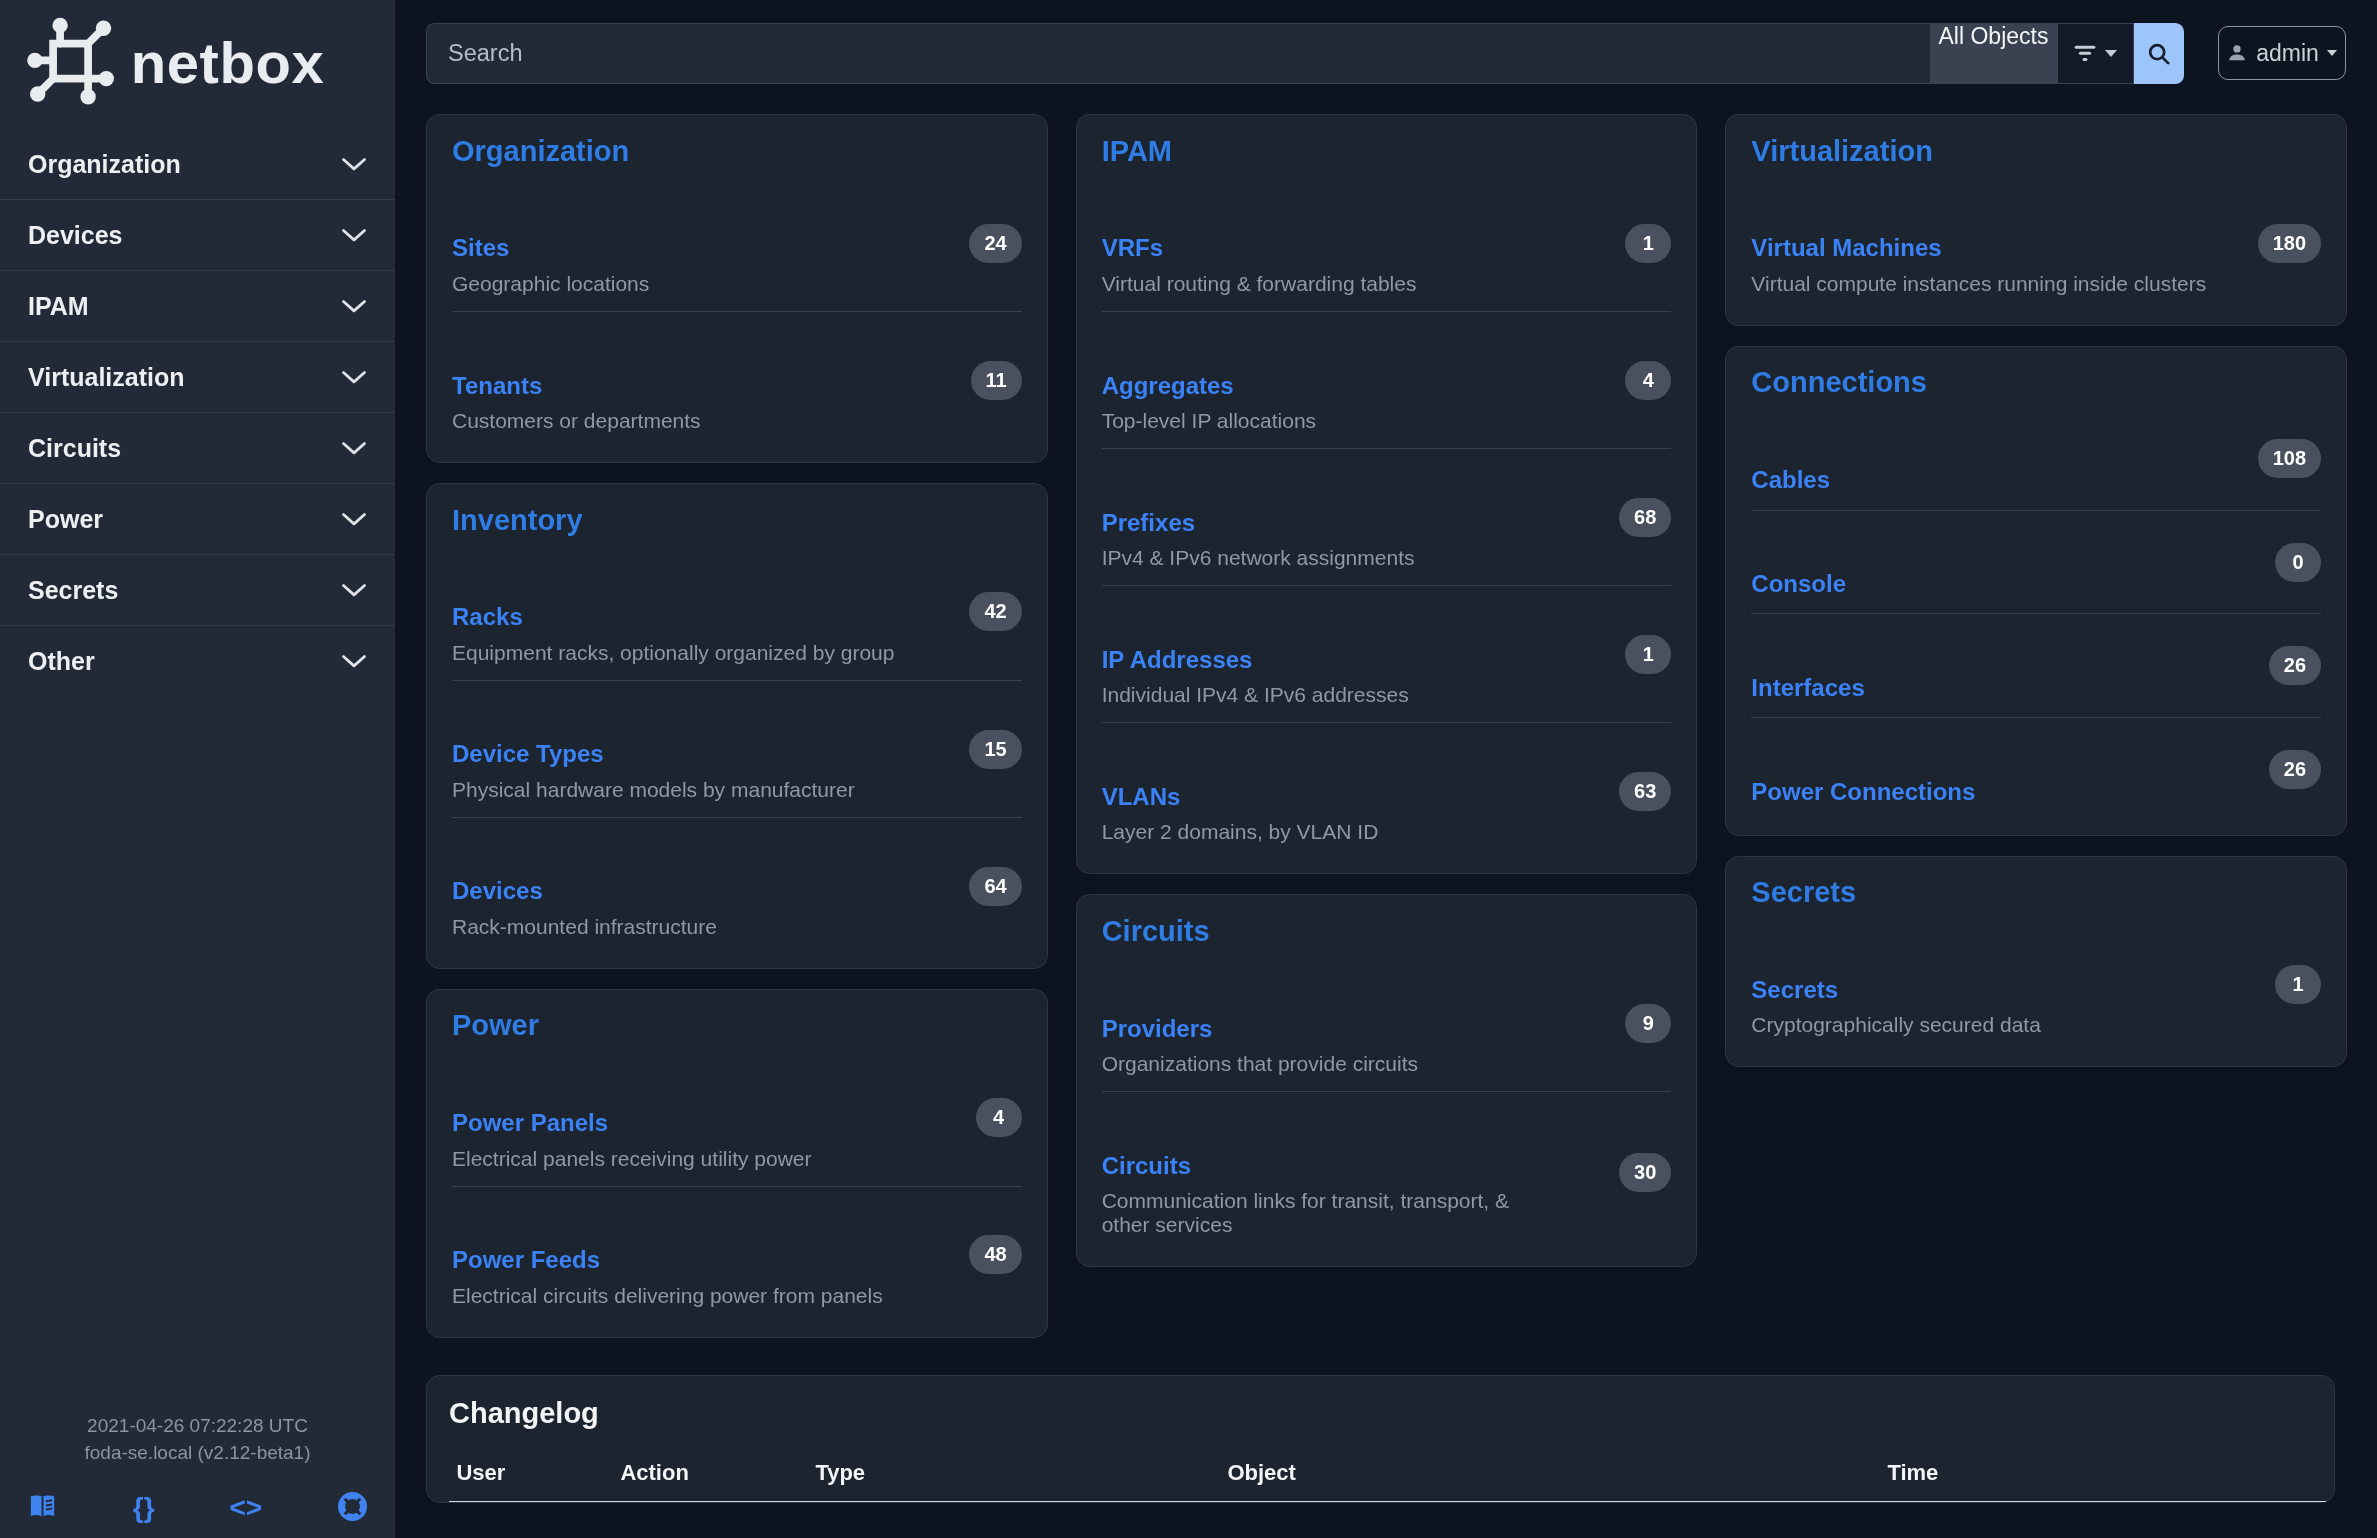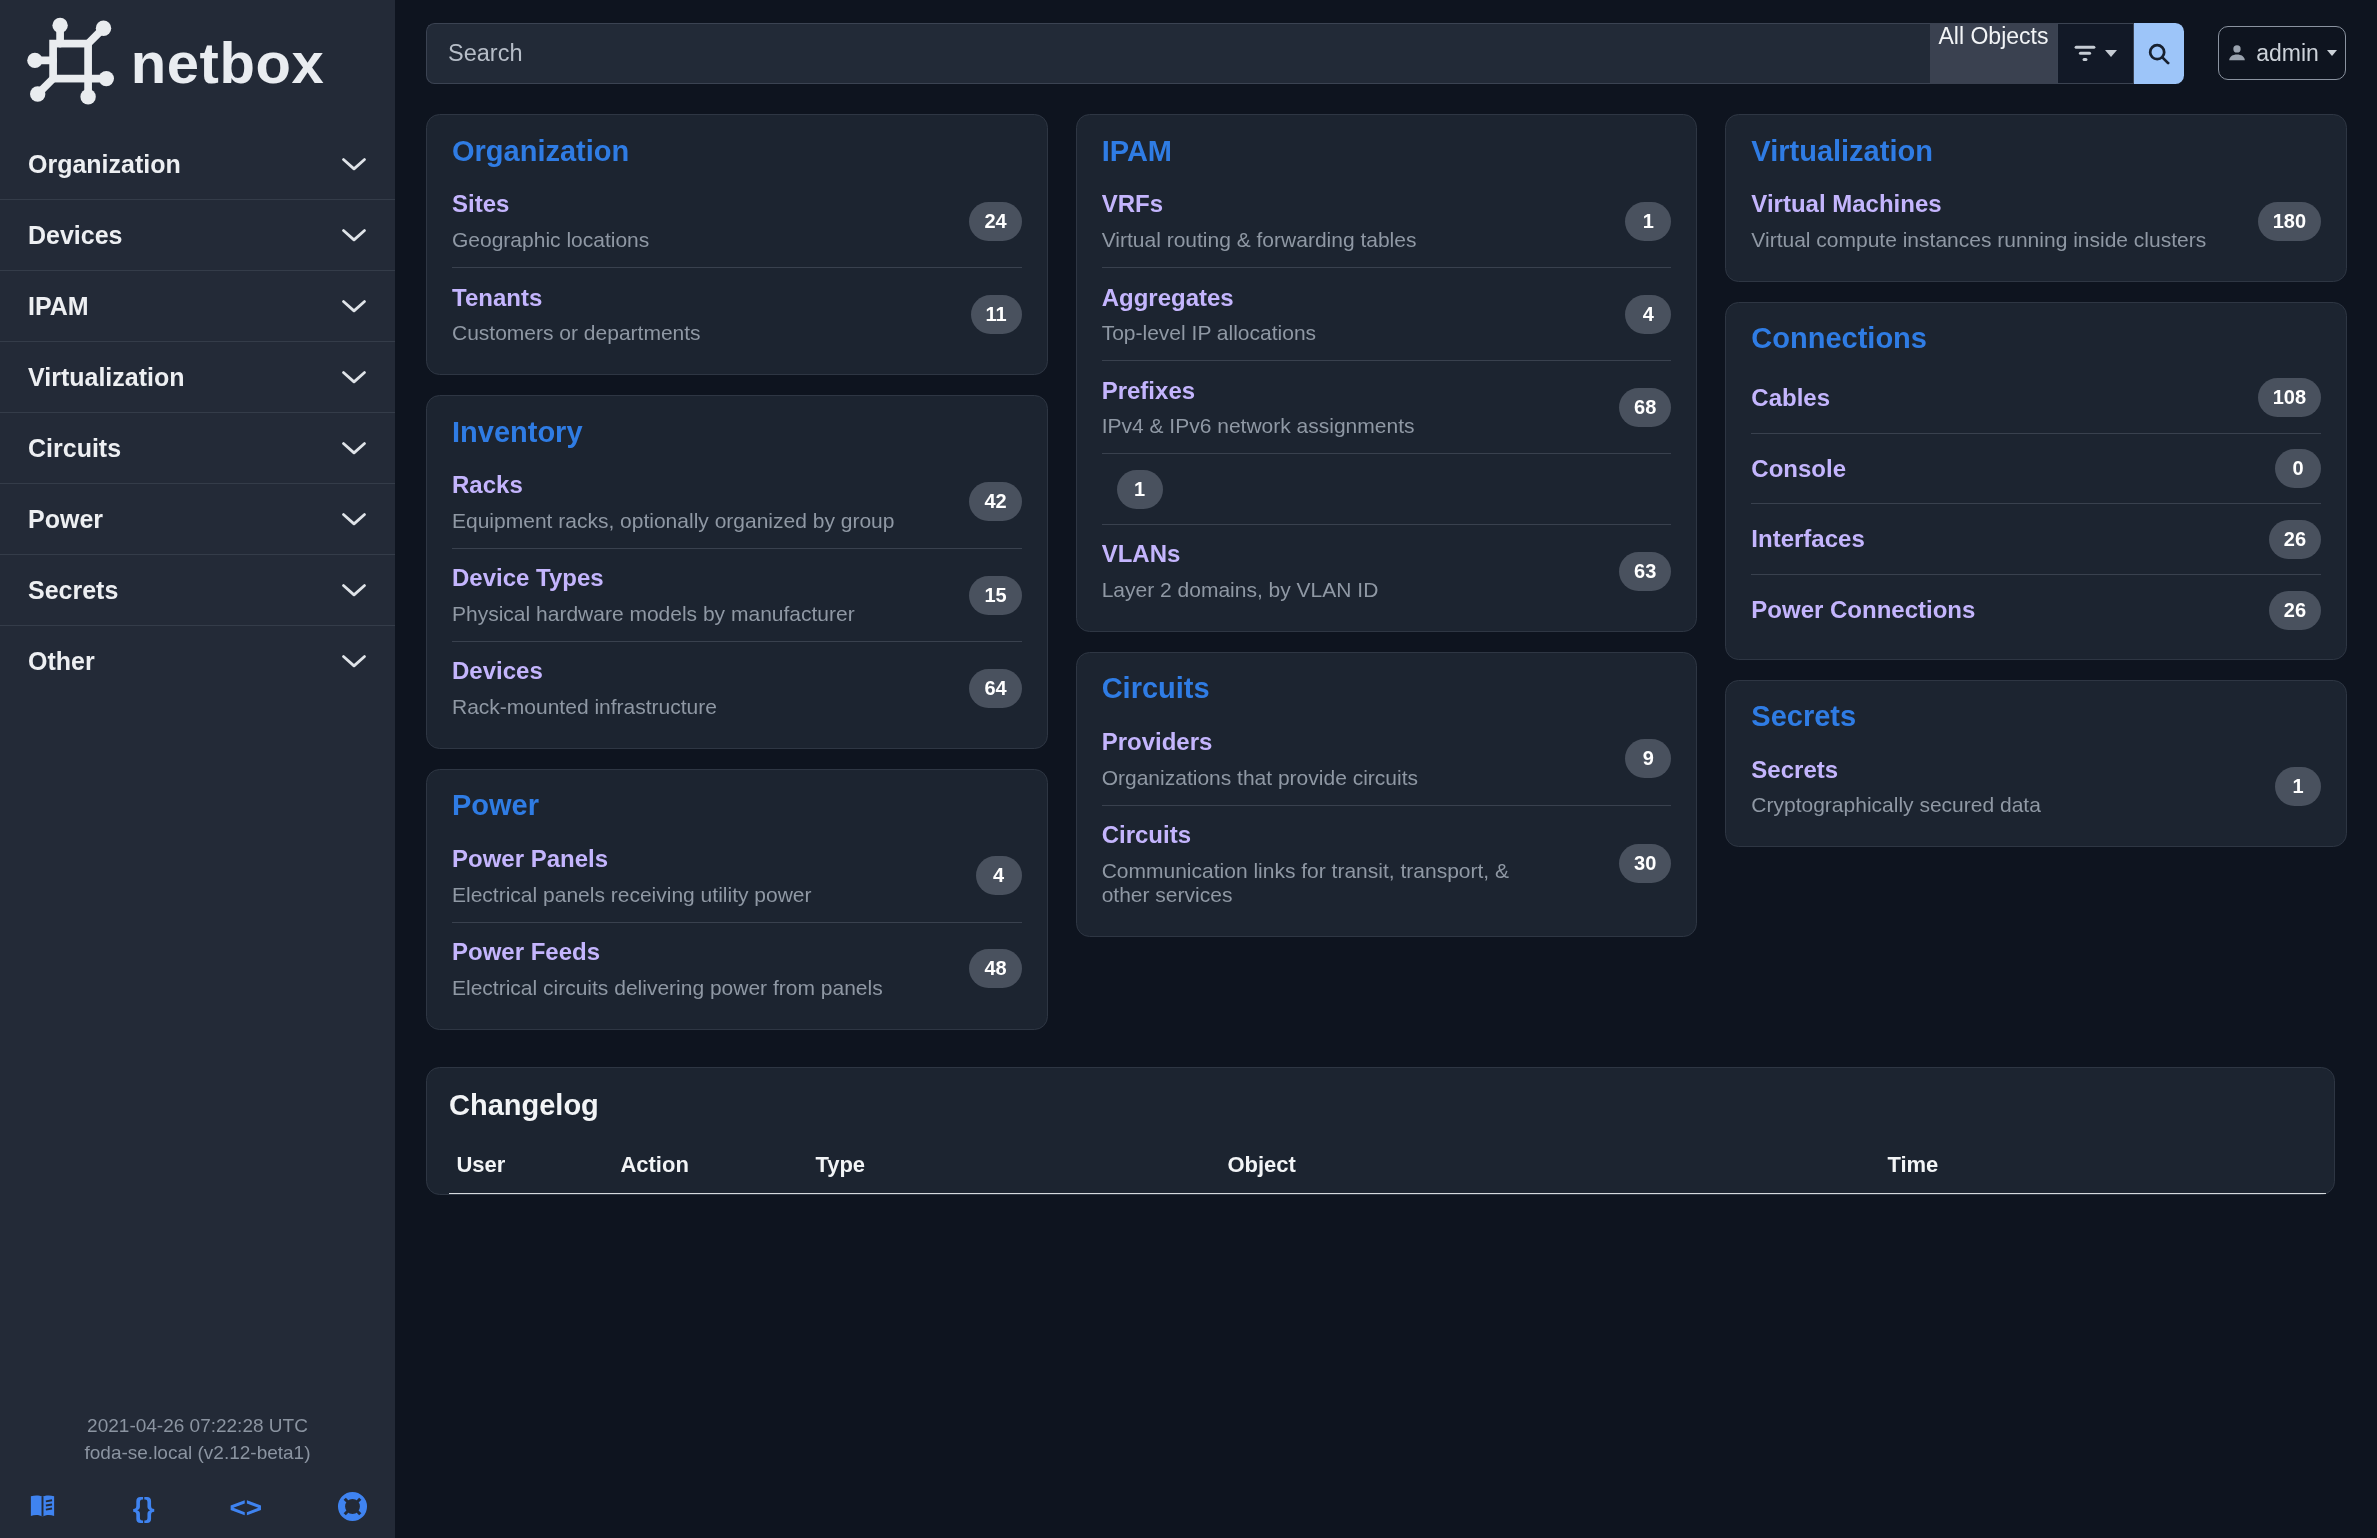--- a/index.html
+++ b/index.html
@@ -44,21 +44,21 @@
   .admin-btn .caret{border-top-width:6.2px;border-left-width:5px;border-right-width:5px;}
   
   .content{position:absolute;left:426px;top:114px;width:1921px;}
   .cards-row{display:flex;gap:28px;align-items:flex-start;}
   .cards-col{width:622px;display:flex;flex-direction:column;gap:20px;}
   .card{background:#1c2430;border:1.2px solid #2e3643;border-radius:13.6px;
     padding:16px 25px 13.6px;box-sizing:border-box;}
   .card-title{color:#2f7ce4;font-size:29px;font-weight:700;margin:3.7px 0 7.4px;}
   .card-item{display:flex;align-items:center;justify-content:space-between;padding:15.4px 0;}
   .card-item + .card-item{border-top:0.6px solid #39414e;gap:46px;}
-  .item-link{font-size:24px;font-weight:700;color:#c4b5fd;cursor:pointer;}
+  .item-link{font-size:24px;font-weight:700;color:#3b82f6;cursor:pointer;margin-top:44px;}
   .item-desc{font-size:21px;color:#8f98a4;margin-top:9.3px;}
   .badge{background:#49515e;color:#ffffff;font-weight:700;font-size:20px;
     padding:8px 15px;border-radius:23.5px;min-width:16px;text-align:center;flex:none;margin-left:15px;}
   
   .changelog-card{margin-top:37px;width:1909px;padding:16px 22px 0;border-radius:13.6px;}
   .changelog-title{color:#f2f4f6;font-size:29px;font-weight:700;margin:5px 0 17.3px;}
   table{width:100%;border-collapse:collapse;table-layout:fixed;}
   th{text-align:left;color:#f2f4f6;font-size:22px;font-weight:700;
     padding:13.6px 0 15px 7.4px;border-bottom:1.9px solid #d6dade;}
 </style>
@@ -283,20 +283,24 @@
     <div class="badge">4</div>
   </div>
             <div class="card-item">
     <div>
       <div class="item-link">Prefixes</div>
       <div class="item-desc">IPv4 &amp; IPv6 network assignments</div>
     </div>
     <div class="badge">68</div>
   </div>
             <div class="card-item">
+    <div>
+      <div class="item-link">IP Addresses</div>
+      <div class="item-desc">Individual IPv4 &amp; IPv6 addresses</div>
+    </div>
     <div class="badge">1</div>
   </div>
             <div class="card-item">
     <div>
       <div class="item-link">VLANs</div>
       <div class="item-desc">Layer 2 domains, by VLAN ID</div>
     </div>
     <div class="badge">63</div>
   </div>
           </div>

